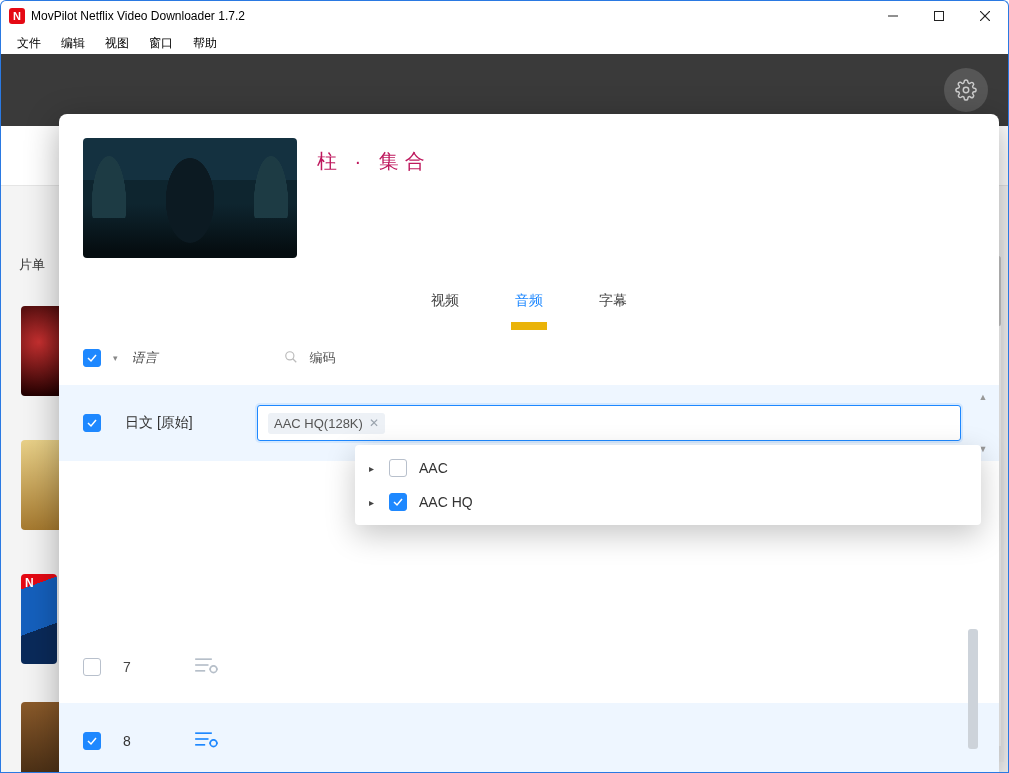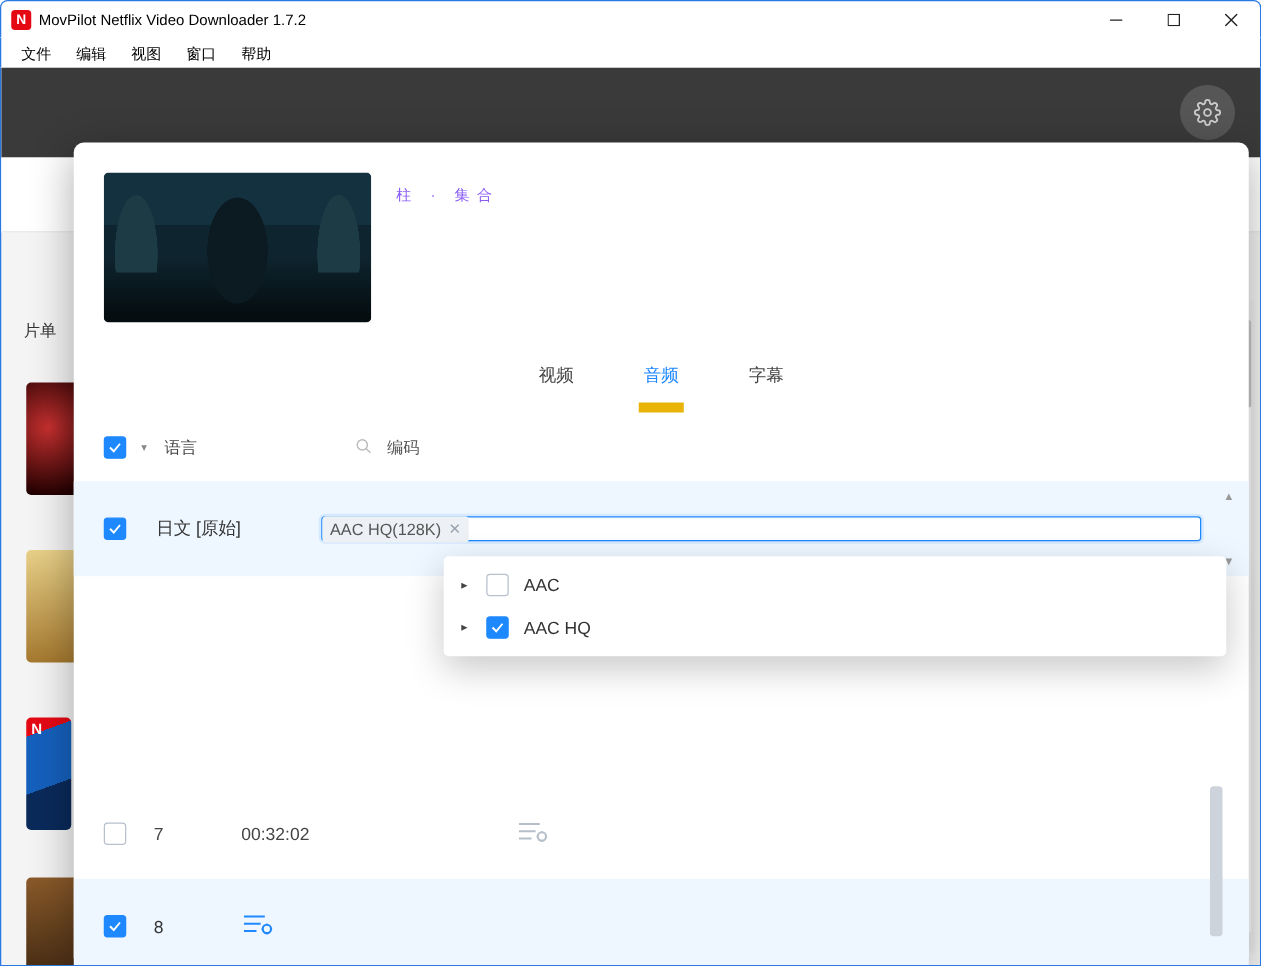--- a/index.html
+++ b/index.html
@@ -78,52 +78,52 @@
     background:
       radial-gradient(ellipse 40px 70px at 50% 52%, #0c1a22 0 60%, transparent 61%),
       radial-gradient(circle 10px at 50% 26%, #2a4a58 0 100%, transparent 100%),
       linear-gradient(#143140 0 35%, #0e252f 35% 55%, #050d10 95%);
   }
   .poster::before, .poster::after{
     content:""; position:absolute; top:10px; width:40px;height:70px;
     background: radial-gradient(ellipse at 50% 80%, #1d3b44 0 60%, transparent 61%);
   }
   .poster::before{left:6px;} .poster::after{right:6px;}
-  .dlg-title { font-size:12px; color:#8b5cf6; letter-spacing:6px; padding-top:10px;}
+  .dlg-title { font-size:20px; color:#be185d; letter-spacing:6px; padding-top:10px;}
 
   .tabs {
     display:flex; justify-content:center; gap: 48px; margin-top: 28px;
     border-bottom: 1px solid transparent; position:relative;
   }
   .tab { font-size:14px; color:#444; padding: 6px 4px 12px; cursor:pointer;text-align:center;}
   .tab.active { color:#1e88ff; border-bottom: 8px solid #eab308; }
 
   .headers {
     display:flex; align-items:center; padding: 18px 24px; gap: 8px;
     font-size:13px; color:#444;
   }
   .chk {
     width:18px;height:18px;border-radius:3px;border:1.5px solid #b8c0cc;background:#fff;
     display:inline-flex;align-items:center;justify-content:center;flex-shrink:0;
   }
   .chk.on{background:#1e88ff;border-color:#1e88ff;color:#fff;}
   .chk.on svg{width:12px;height:12px;}
   .caret-down{font-size:9px;color:#888;margin-left:4px;}
-  .headers .col-lang{margin-left:6px;}
+  .headers .col-lang{margin-left:6px;font-style:italic;}
   .headers .col-enc{margin-left:118px;display:flex;align-items:center;gap:12px;color:#555;}
   .headers .col-enc .mag{color:#bbb;}
 
   .row {
     display:flex; align-items:center; padding: 0 24px; height:76px;
     background:#eef6ff; position:relative; font-size:14px;
   }
   .row .lang{margin-left:24px; width:132px; color:#333;}
   .combo {
-    flex:1; height:20px; border:1.5px solid #1e88ff; border-radius:3px;
-    background:#fff; display:flex; align-items:center; padding:0 0; margin-right:14px;
+    flex:1; height:36px; border:1.5px solid #1e88ff; border-radius:3px;
+    background:#fff; display:flex; align-items:center; padding:0 10px; margin-right:14px;
     box-shadow: 0 0 0 2px rgba(30,136,255,.12);
   }
   .chip {
     background:#edf1f6; color:#555; font-size:13px; padding:3px 6px; border-radius:3px;
     display:flex;align-items:center;gap:6px;
   }
   .chip .x{color:#9aa3ad;font-size:12px;}
   .row-scroll {position:absolute; right:8px; top:0; bottom:0; width:16px;}
   .row-scroll .ar{position:absolute;left:0;right:0;height:16px;display:flex;align-items:center;justify-content:center;color:#999;font-size:9px;}
   .row-scroll .ar.top{top:4px;} .row-scroll .ar.bot{bottom:4px;}
@@ -300,21 +300,20 @@
 
       <div class="confirm-btn">
         <span>确定</span>
       </div>
     </div>
 
     <div class="ep-list">
       <div class="ep-row">
         <span class="chk"></span>
         <span class="num">7</span>
-        <span class="dur">00:32:02</span>
         <span class="cfg gray">
           <svg viewBox="0 0 30 24" fill="none" stroke="currentColor" stroke-width="2">
               <line x1="2" y1="5" x2="22" y2="5"></line>
               <line x1="2" y1="12" x2="18" y2="12"></line>
               <line x1="2" y1="19" x2="14" y2="19"></line>
               <circle cx="24" cy="17" r="4"></circle>
               <path d="M24 13v-1M24 22v-1M20 17h-1M29 17h-1"></path>
             </svg>
         </span>
       </div>

